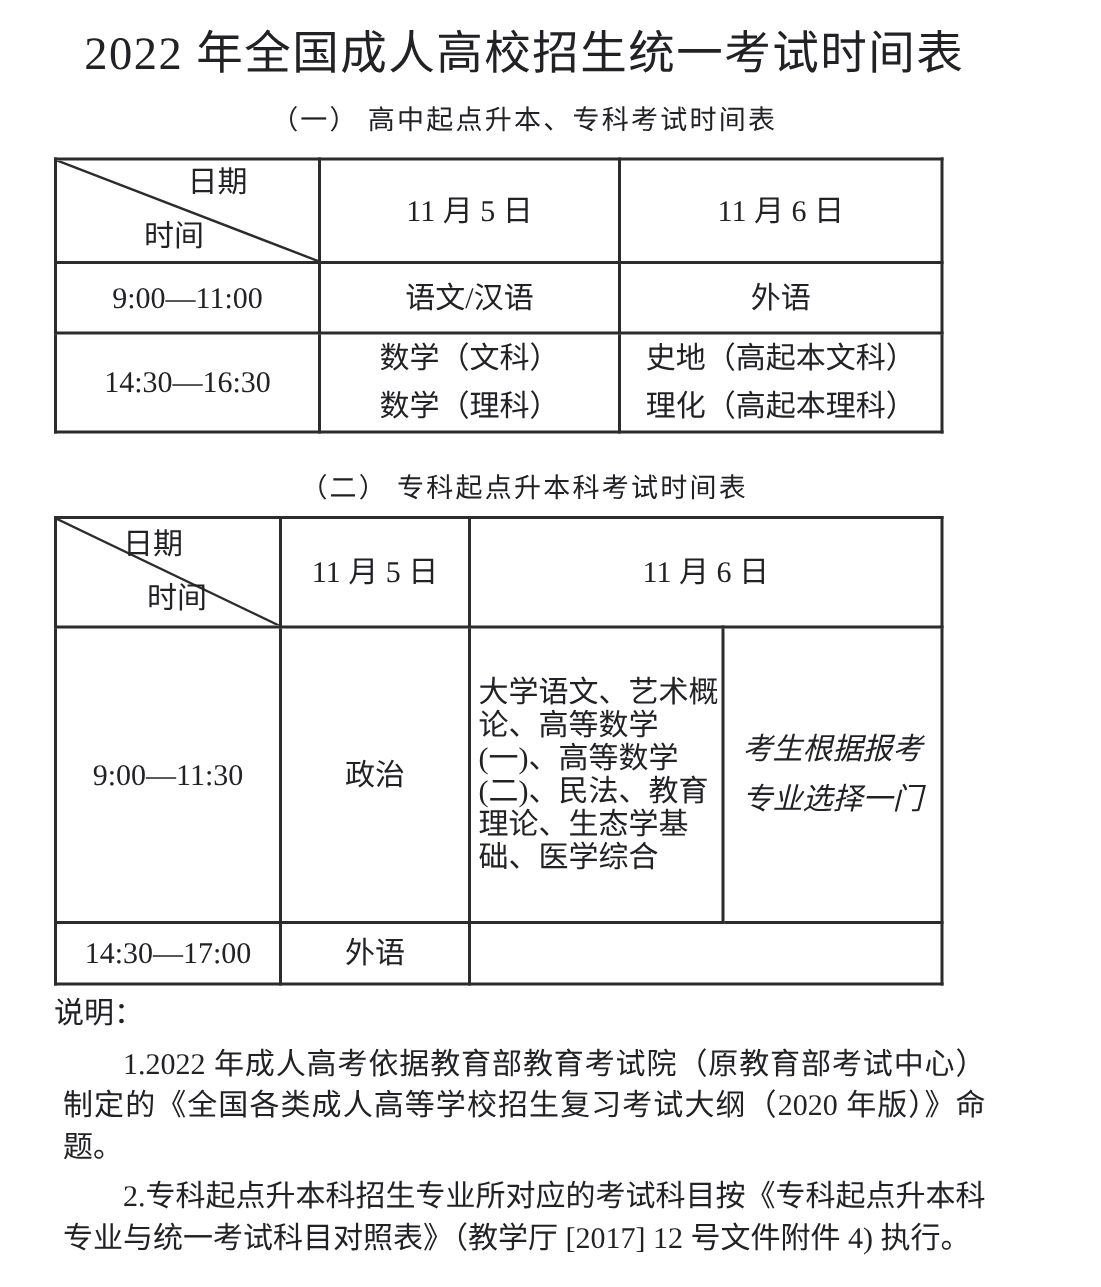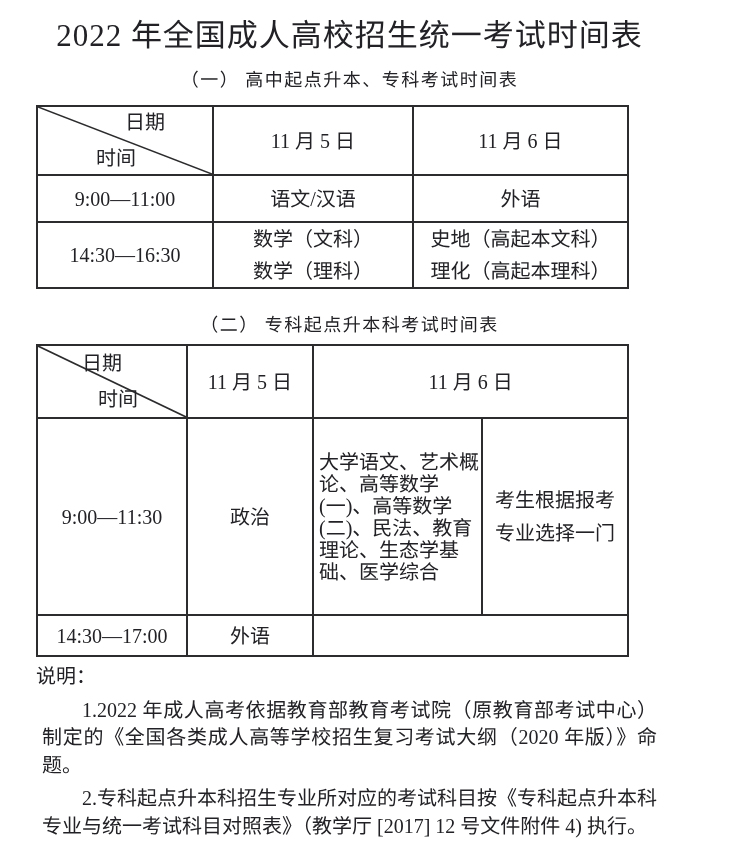--- a/index.html
+++ b/index.html
@@ -75,20 +75,21 @@
   }
   .subjects {
     white-space: pre-line;
     text-align: left;
     padding-left: 5px;
     line-height: 22px;
   }
   .choice {
     white-space: pre-line;
     line-height: 33px;
+    font-style: italic;
   }
 
   
   .diag { position: relative; }
   .diag svg {
     position: absolute;
     top: 0; left: 0;
     width: 100%; height: 100%;
     display: block;
   }

